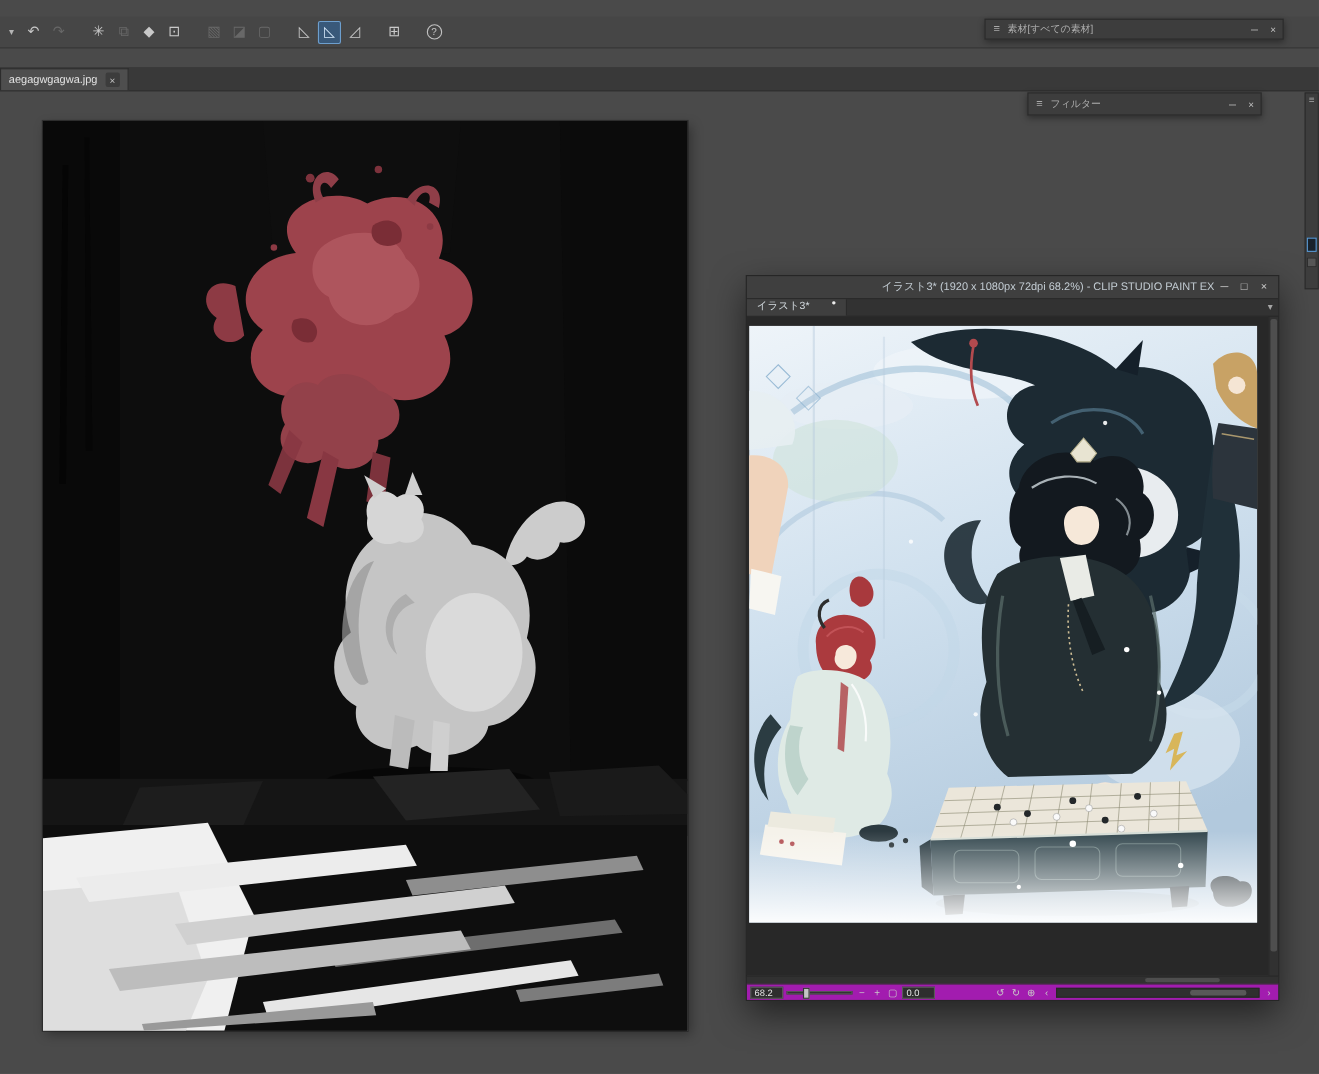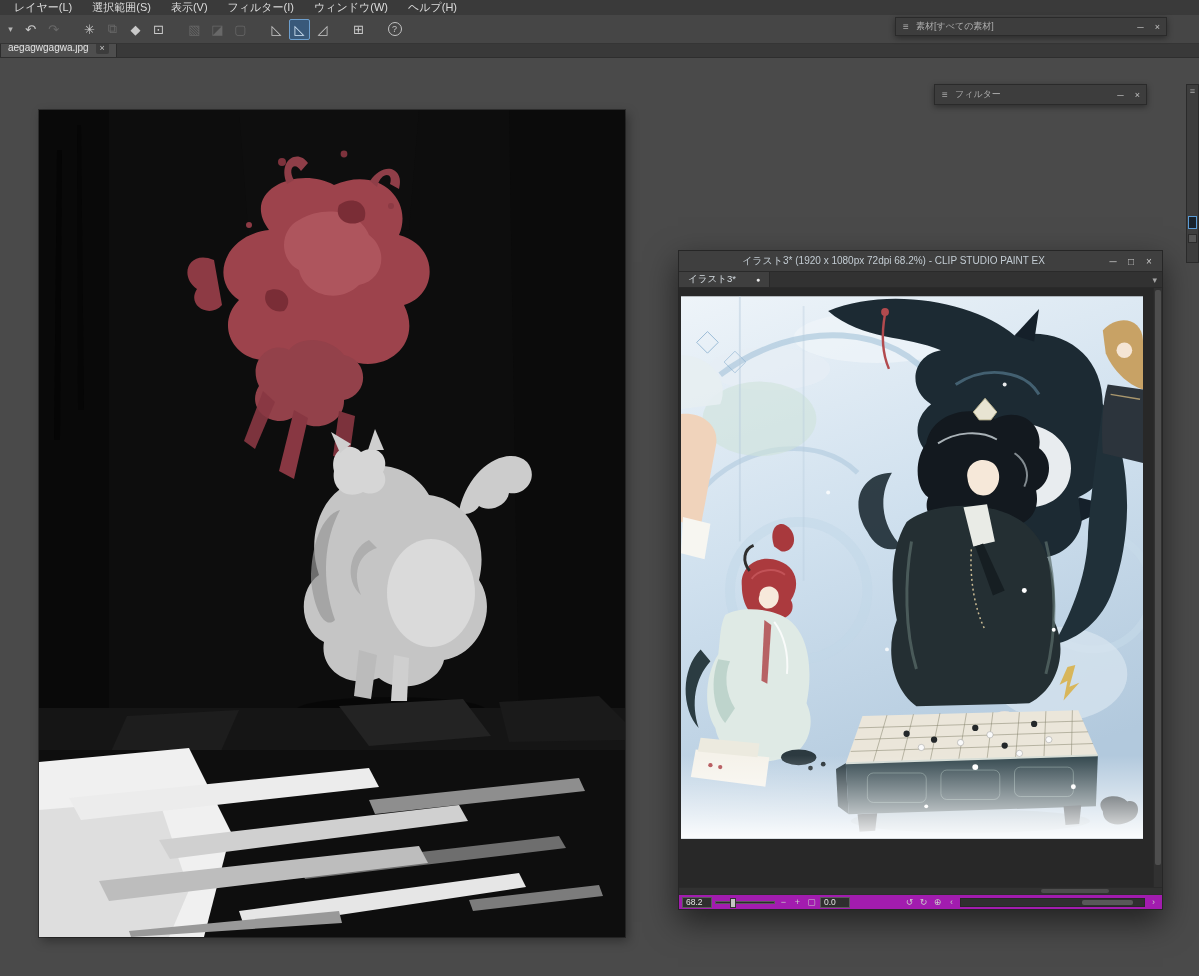--- a/index.html
+++ b/index.html
@@ -18,21 +18,21 @@
 .cb-icon{width:21px;height:21px;margin:0 1px;display:flex;align-items:center;justify-content:center;
          color:#c9c9c9;font-size:13px;border-radius:2px;flex:none}
 .cb-icon.sm{width:15px;font-size:9px;color:#b5b5b5}
 .cb-icon.disabled{color:#686868}
 .cb-icon.active{background:#39597a;border:1px solid #6d9fce;color:#d3e6f8}
 .cb-gap{width:13px;flex:none}
 .circle-q{width:14px;height:14px;border:1px solid #c4c4c4;border-radius:50%;display:flex;
           align-items:center;justify-content:center;font-size:9px;color:#c4c4c4}
 
 
-.tabbar{position:absolute;left:0;top:36px;width:100%;height:22px;background:#393939;
+.tabbar{position:absolute;left:0;top:61px;width:100%;height:22px;background:#393939;
         border-bottom:1px solid #2e2e2e;display:flex;align-items:flex-end;z-index:4}
 .doc-tab{height:20px;display:flex;align-items:center;gap:7px;padding:0 7px;background:#4e4e4e;
          color:#e3e3e3;font-size:10px;border:1px solid #2c2c2c;border-bottom:none;white-space:nowrap}
 .tab-close{width:13px;height:13px;display:flex;align-items:center;justify-content:center;
            background:#3c3c3c;color:#c4c4c4;font-size:9px;border-radius:2px}
 
 
 .workspace{position:absolute;left:0;top:66px;width:100%;height:910px;background:#4a4a4a}
 .main-canvas{position:absolute;left:39px;top:110px;width:586px;height:827px;display:block;
              box-shadow:0 0 0 1px rgba(0,0,0,.35),3px 4px 10px rgba(0,0,0,.35);z-index:2}
@@ -51,25 +51,25 @@
            border:1px solid #2a2a2a;z-index:9;display:flex;flex-direction:column;align-items:center}
 .dock-menu{color:#a9a9a9;font-size:9px;line-height:13px}
 .dock-swatch{margin-top:118px;width:9px;height:13px;background:#18222c;border:1px solid #5b9bd5}
 .dock-box{margin-top:5px;width:9px;height:9px;background:#565656;border:1px solid #2b2b2b}
 
 
 #doc-window{position:absolute;left:678px;top:250px;width:485px;height:660px;background:#3f3f3f;
             border:1px solid #262626;box-shadow:0 12px 30px rgba(0,0,0,.55);z-index:8;
             display:flex;flex-direction:column}
 .dw-titlebar{height:20px;display:flex;align-items:center;padding:0 4px;flex:none}
-.dw-title{flex:1;text-align:center;font-size:10px;color:#c3ccd3;white-space:nowrap;overflow:hidden}
+.dw-title{flex:1;text-align:right;font-size:10px;color:#c3ccd3;white-space:nowrap;overflow:hidden}
 .dw-btn{width:18px;text-align:center;color:#c9c9c9;font-size:10px}
 .dw-tabrow{height:17px;background:#323232;border-top:1px solid #2a2a2a;border-bottom:1px solid #2a2a2a;
            display:flex;align-items:center;flex:none}
-.dw-tab{height:100%;display:flex;align-items:center;gap:20px;padding:0 9px;background:#3f3f3f;
+.dw-tab{height:100%;display:flex;gap:20px;padding:0 9px;background:#3f3f3f;
         border-right:1px solid #2a2a2a;font-size:9.5px;color:#d6dde2;white-space:nowrap}
 .dw-tab-dot{color:#ececec;font-size:7px}
 .dw-chevron{margin-left:auto;color:#a5a5a5;font-size:9px;padding:0 5px}
 .dw-viewport{position:relative;flex:1;background:#282828;overflow:hidden}
 .doc-canvas{position:absolute;left:2px;top:4px;width:462px;height:551px;display:block}
 .dw-vscroll{position:absolute;right:0;top:0;width:9px;height:100%;background:#313131;border-left:1px solid #2a2a2a}
 .dw-vscroll .thumb{position:absolute;left:1px;top:2px;width:6px;height:96%;background:#4e4e4e;border-radius:2px}
 .dw-hscroll{height:7px;background:#313131;border-top:1px solid #2a2a2a;position:relative;flex:none}
 .dw-hscroll .thumb{position:absolute;top:1px;left:75%;width:14%;height:4px;background:#4e4e4e;border-radius:2px}
 .dw-statusbar{height:15px;background:#a21caf;border-top:1px solid #2d2d2d;display:flex;align-items:center;
@@ -81,28 +81,20 @@
 .sb-btn{min-width:11px;text-align:center;color:#c9c9c9;font-size:9px;flex:none}
 .sb-gap{width:48px;flex:none}
 .sb-scroll{flex:1;height:9px;background:#2f2f2f;border:1px solid #272727;position:relative}
 .sb-scroll .thumb{position:absolute;left:66%;width:28%;top:1px;height:5px;background:#585858;border-radius:2px}
 </style>
 </head>
 <body>
 
 <div class="app">
 
-  <div class="menubar">
-    <span class="menu-item">レイヤー(L)</span>
-    <span class="menu-item">選択範囲(S)</span>
-    <span class="menu-item">表示(V)</span>
-    <span class="menu-item">フィルター(I)</span>
-    <span class="menu-item">ウィンドウ(W)</span>
-    <span class="menu-item">ヘルプ(H)</span>
-  </div>
 
   <div class="commandbar">
     <span class="cb-icon sm">▾</span>
     <span class="cb-icon">↶</span>
     <span class="cb-icon disabled">↷</span>
     <span class="cb-gap"></span>
     <span class="cb-icon">✳</span>
     <span class="cb-icon disabled">⧉</span>
     <span class="cb-icon">◆</span>
     <span class="cb-icon">⊡</span>

